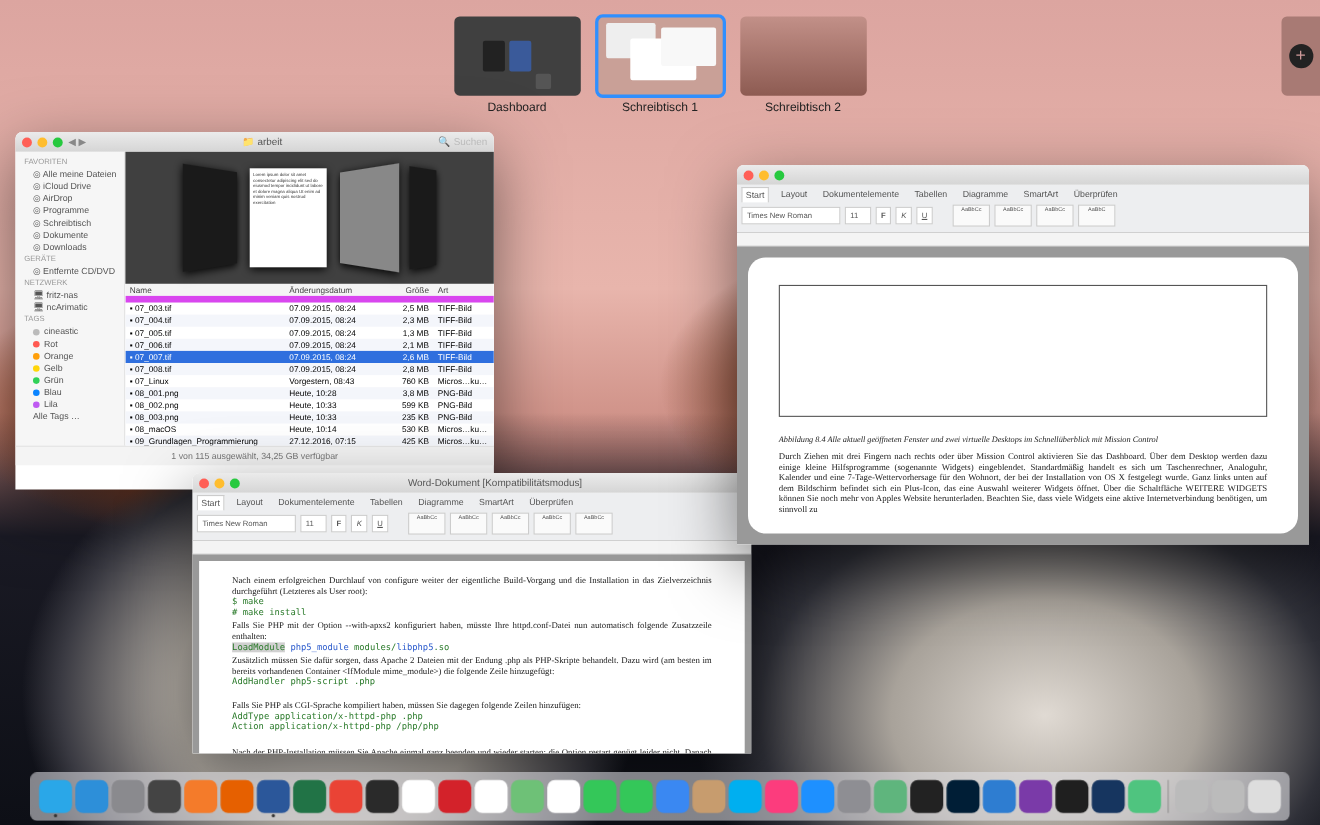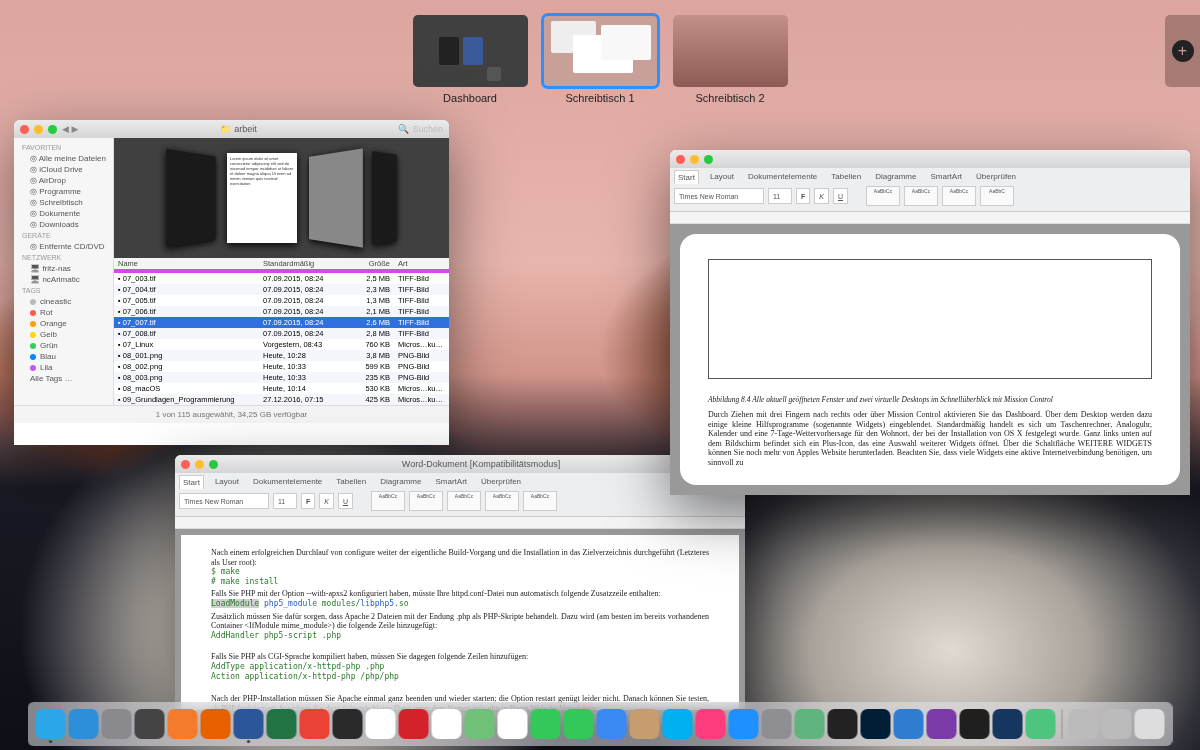--- a/index.html
+++ b/index.html
@@ -76,30 +76,30 @@
   .sidebar { width: 100px; background:#f6f6f6; border-right:1px solid #ddd; font-size:8px; color:#555; overflow:hidden; padding:4px 0;}
   .sidebar .sec-head { color:#999; font-size:7px; padding:2px 8px; text-transform:uppercase;}
   .sidebar .sb-item { padding:1px 8px 1px 16px; display:flex; align-items:center; gap:4px; white-space:nowrap;}
   .sidebar .sb-item .dot { width:6px;height:6px;border-radius:50%; }
   .finder-main { flex:1; display:flex; flex-direction:column; background:#fff;}
   .coverflow { height:120px; background:#404040; display:flex; align-items:center; justify-content:center; gap:4px;}
   .coverflow .cover { height:90px; width:70px; background:#fff; box-shadow:0 2px 8px #000; font-size:4px; color:#333; padding:3px; overflow:hidden;}
   .coverflow .cover.dark { background:#1a1a1a; width:60px; transform:perspective(200px) rotateY(35deg);}
   .coverflow .cover.photo { background:#888; width:65px; transform:perspective(200px) rotateY(-35deg);}
   .file-list { flex:1; overflow:hidden; font-size:7.5px;}
-  .file-list .header { display:flex; background:#f4f4f4; border-bottom:4px solid #d946ef; color:#444; font-weight:500;}
+  .file-list .header { display:flex; background:#f4f4f4; border-bottom:6px solid #d946ef; color:#444; font-weight:500;}
   .file-list .header span, .file-row span { padding:1px 4px; overflow:hidden; white-space:nowrap; text-overflow:ellipsis;}
   .c-name{width:145px;} .c-date{width:90px;} .c-size{width:45px; text-align:right;} .c-kind{width:55px;}
   .file-row { display:flex; }
   .file-row:nth-child(even){background:#f4f6fb;}
   .file-row.sel{background:#2f6fde; color:#fff;}
   .finder-status { height:18px; background:#f4f4f4; border-top:1px solid #ddd; font-size:8px; color:#777; display:flex; align-items:center; justify-content:center;}
   
   .word { background:#fff; }
-  .word1 { left:175px; top:455px; width:570px; height:255px;}
+  .word1 { left:175px; top:430px; width:508px; height:255px;}
   .word2 { left:670px; top:150px; width:520px; height:345px;}
   .word-toolbar { height:44px; background:#edeef0; border-bottom:1px solid #ccc; font-size:7px; color:#555; padding:2px 4px;}
   .ribbon-tabs { display:flex; gap:8px; font-size:8px; }
   .ribbon-tabs span { padding:2px 3px;}
   .ribbon-tabs .act { background:#fff; border:1px solid #ccc; border-bottom:none;}
   .ribbon-row { display:flex; align-items:center; gap:4px; margin-top:2px;}
   .ribbon-row .box { height:16px; border:1px solid #ccc; background:#fff; padding:0 4px; font-size:7px; display:flex; align-items:center;}
   .ribbon-row .stylebox { width:34px; height:20px; border:1px solid #ccc; background:#fafafa; font-size:5px; text-align:center; line-height:1.1; padding-top:2px;}
   .word-ruler { height:12px; background:#f4f4f4; border-bottom:1px solid #ddd;}
   .word-page { background:#999; height: calc(100% - 74px); padding:6px; overflow:hidden;}
@@ -228,21 +228,21 @@
     <div class="finder-main">
       <div class="coverflow">
         <div class="cover dark"></div>
         <div class="cover">Lorem ipsum dolor sit amet consectetur adipiscing elit sed do eiusmod tempor incididunt ut labore et dolore magna aliqua Ut enim ad minim veniam quis nostrud exercitation</div>
         <div class="cover photo"></div>
         <div class="cover dark" style="width:30px"></div>
       </div>
       <div class="file-list">
         <div class="header">
           <span class="c-name">Name</span>
-          <span class="c-date">Standardmäßig</span>
+          <span class="c-date">Änderungsdatum</span>
           <span class="c-size">Größe</span>
           <span class="c-kind">Art</span>
         </div>
         <div id="file-rows">
             <div class="file-row">
               <span class="c-name">▪ 07_003.tif</span>
               <span class="c-date">07.09.2015, 08:24</span>
               <span class="c-size">2,5 MB</span>
               <span class="c-kind">TIFF-Bild</span>
             </div>

